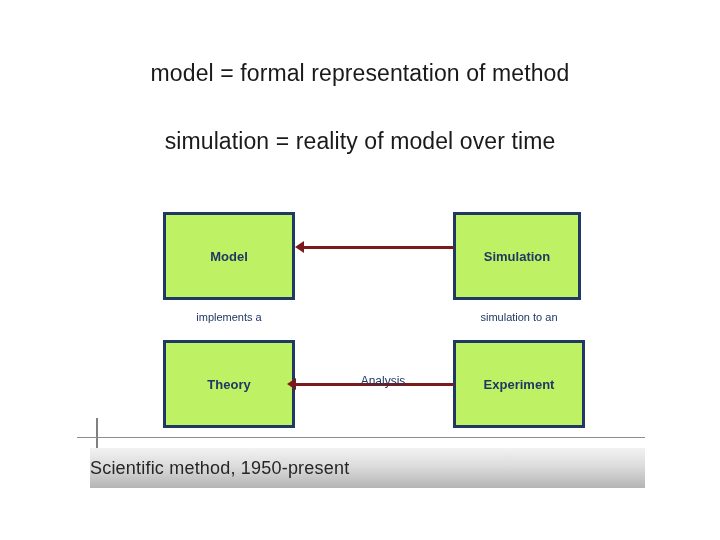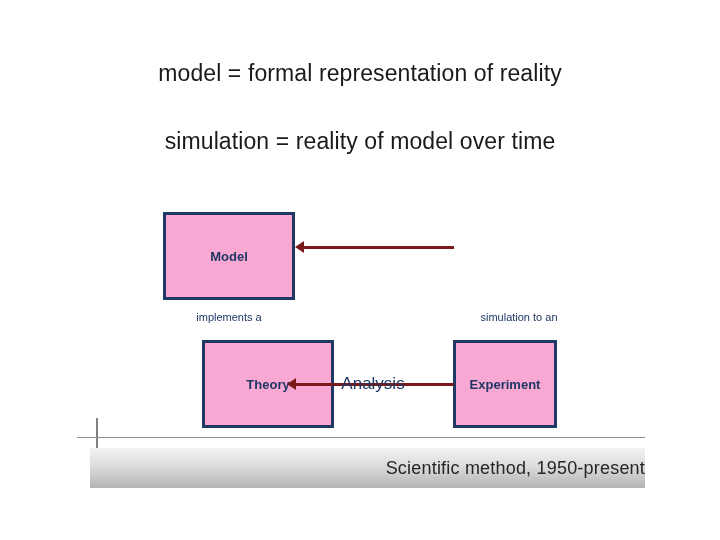--- a/index.html
+++ b/index.html
@@ -41,46 +41,46 @@
     left: 0;
     top: 200px;
     width: 720px;
     height: 300px;
   }
 
   .node {
     position: absolute;
     box-sizing: border-box;
     border: 3px solid #1f3864;
-    background: #f9a8d4;
+    background: #bef264;
     color: #1f3864;
     font-size: 13px;
     font-weight: bold;
     display: flex;
     align-items: center;
     justify-content: center;
     text-align: center;
   }
 
   #node-model      { left: 163px; top: 12px;  width: 132px; height: 88px; }
   #node-simulation { left: 453px; top: 12px;  width: 128px; height: 88px; }
-  #node-theory     { left: 163px; top: 140px; width: 132px; height: 88px; margin-left: 39px; }
-  #node-experiment { left: 453px; top: 140px; width: 104px; height: 88px; }
+  #node-theory     { left: 163px; top: 140px; width: 132px; height: 88px; }
+  #node-experiment { left: 453px; top: 140px; width: 132px; height: 88px; }
 
   .edge-label {
     position: absolute;
     color: #1f3864;
     font-size: 11px;
     font-weight: normal;
     text-align: center;
     white-space: nowrap;
   }
   #label-implements  { left: 163px; top: 111px; width: 132px; }
   #label-corresponds { left: 453px; top: 111px; width: 132px; }
-  #label-analysis    { left: 318px; top: 174px; width: 110px; font-size: 17px; }
+  #label-analysis    { left: 328px; top: 174px; width: 110px; font-size: 12px; }
 
   
   .arrow-line {
     position: absolute;
     height: 3px;
     background: #7b1a1a;
   }
   .arrow-head {
     position: absolute;
     width: 0;
@@ -115,41 +115,42 @@
   
   .banner {
     position: absolute;
     left: 90px;
     top: 248px;
     width: 555px;
     height: 40px;
     background: linear-gradient(to bottom, #f2f2f2 0%, #dcdcdc 45%, #b4b4b4 100%);
     display: flex;
     align-items: center;
-    justify-content: flex-end;
+    justify-content: flex-start;
   }
   .banner-text {
     color: #262626;
     font-size: 18px;
     letter-spacing: 0.2px;
   }
 </style>
 </head>
 <body>
 
 <div class="slide">
 
-  <div class="headline line1">model = formal representation of reality</div>
+  <div class="headline line1">model = formal representation of method</div>
 
   <div class="headline line2">simulation = reality of model over time</div>
 
   <div class="diagram">
 
     <div class="node" id="node-model">Model</div>
 
+    <div class="node" id="node-simulation">Simulation</div>
 
     <div class="node" id="node-theory">Theory</div>
 
     <div class="node" id="node-experiment">Experiment</div>
 
     <div class="arrow-line" id="arrow-top-line"></div>
     <div class="arrow-head" id="arrow-top-head"></div>
 
     <div class="arrow-line" id="arrow-bot-line"></div>
     <div class="arrow-head" id="arrow-bot-head"></div>

